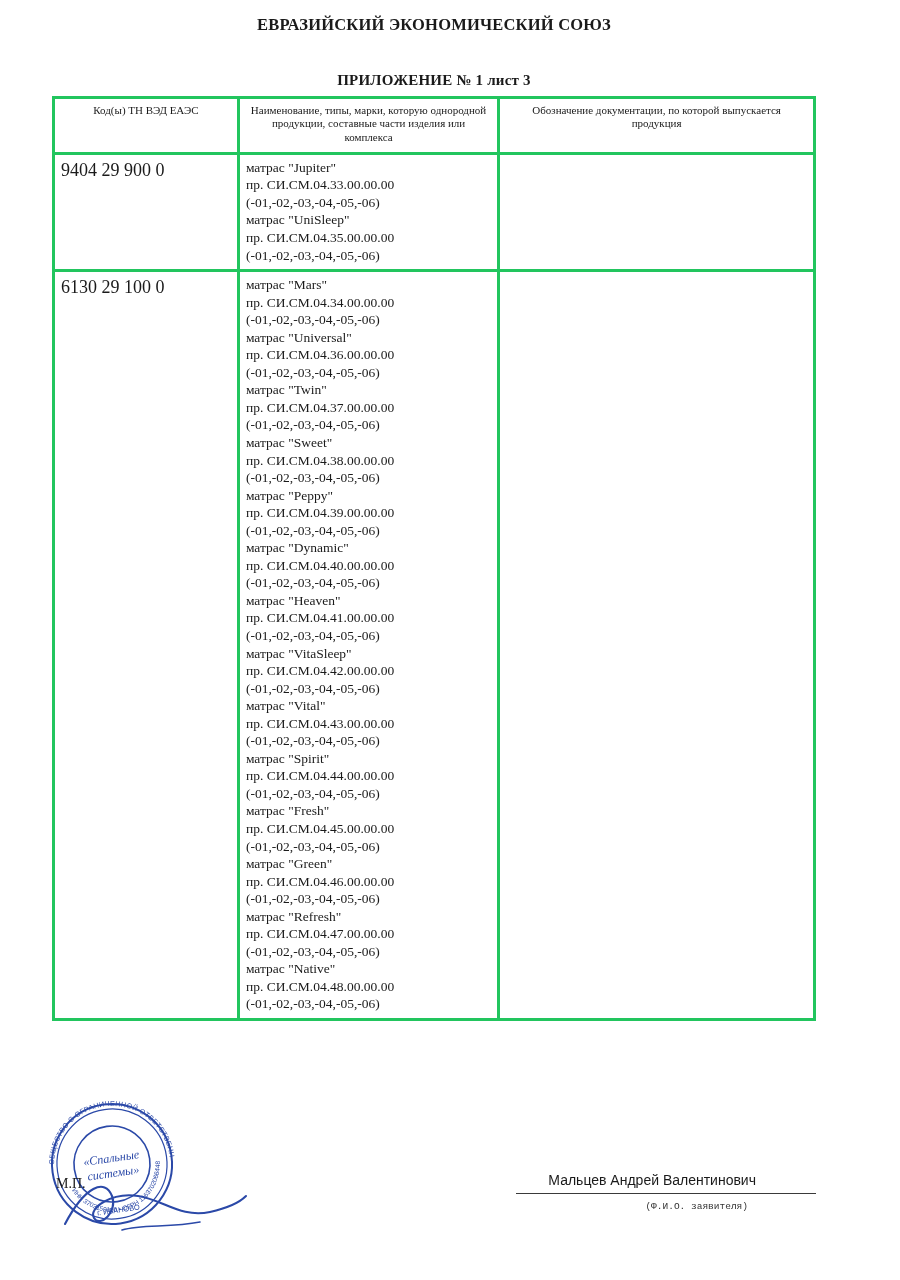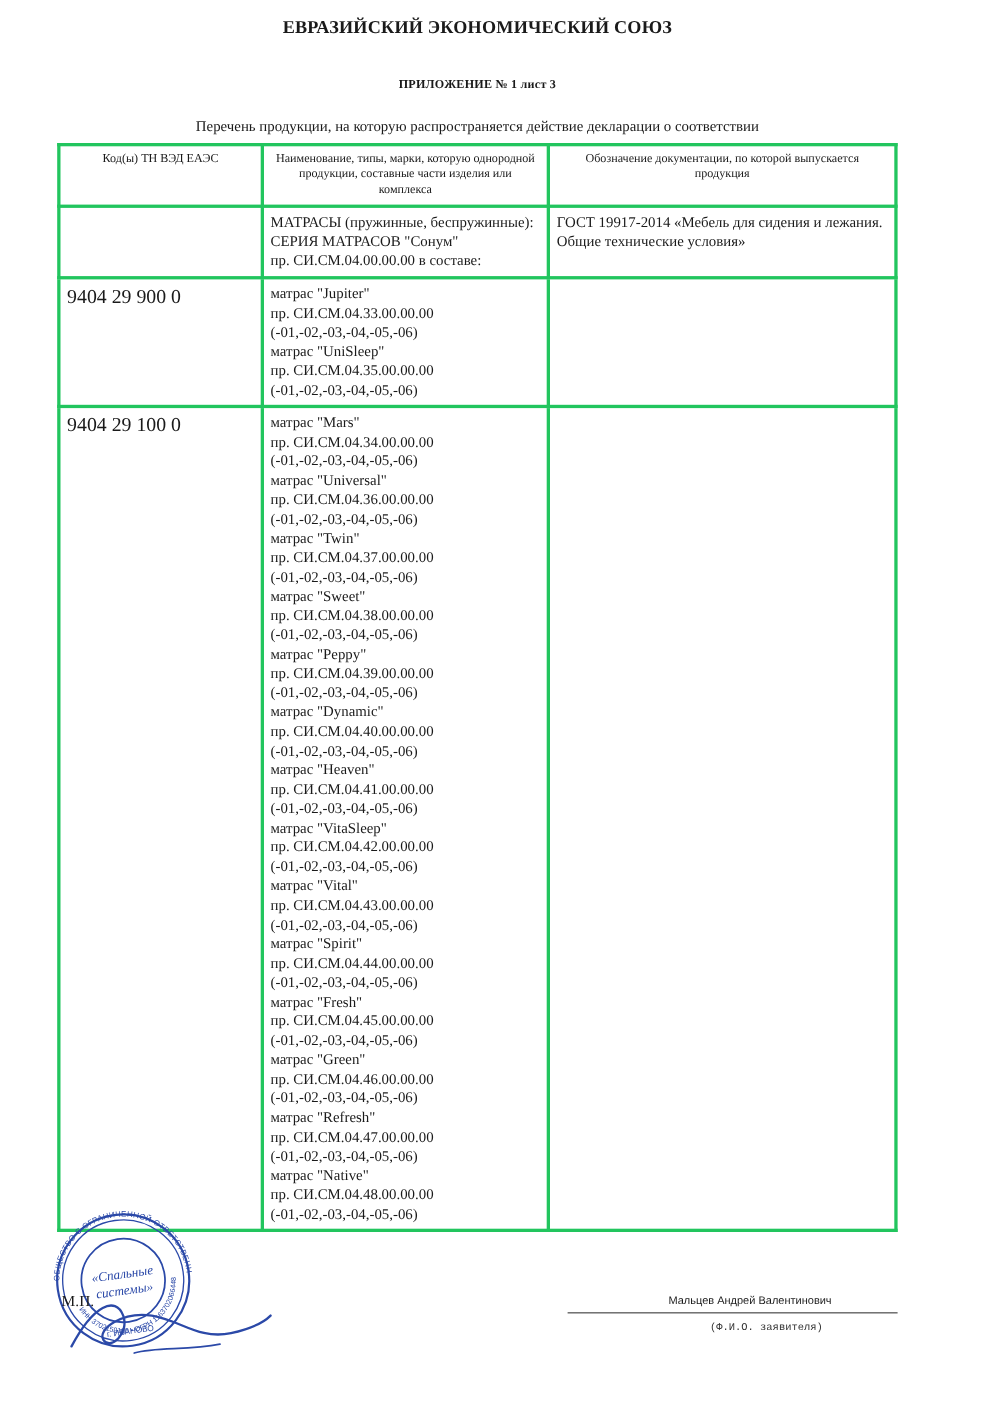--- a/index.html
+++ b/index.html
@@ -24,21 +24,21 @@
   }
   .doc-header {
     text-align: center;
     line-height: 1.35;
   }
   .doc-header .line {
     font-weight: bold;
     letter-spacing: 0.2px;
   }
   .header-line-1 { font-size: 16.5px; margin-bottom: 5px; }
-  .header-line-2 { font-size: 11px; margin-bottom: 5px; margin-top: 34px; }
+  .header-line-2 { font-size: 15px; margin-bottom: 5px; margin-top: 34px; }
   .header-line-3 { font-size: 15px; margin-bottom: 0; }
 
   .subtitle {
     text-align: center;
     font-size: 13.5px;
     margin-top: 22px;
     margin-bottom: 7px;
     color: #1a1a1a;
   }
 
@@ -86,21 +86,21 @@
     position: absolute;
     left: 4px;
     bottom: 44px;
     font-size: 14px;
     font-family: "Liberation Serif", serif;
   }
   .footer .signer {
     position: absolute;
     right: 60px;
     bottom: 48px;
-    font-size: 10px;
+    font-size: 14px;
     font-family: "Liberation Sans", sans-serif;
   }
   .footer .sig-rule {
     position: absolute;
     right: 0;
     bottom: 42px;
     width: 300px;
     border-bottom: 1px solid #3a3a3a;
   }
   .footer .sig-caption {
@@ -134,63 +134,51 @@
 </head>
 <body>
 
 <div class="page">
 
   <div class="doc-header">
     <div class="line header-line-1">ЕВРАЗИЙСКИЙ ЭКОНОМИЧЕСКИЙ СОЮЗ</div>
     <div class="line header-line-2">ПРИЛОЖЕНИЕ № 1 лист 3</div>
   </div>
 
-  <div class="subtitle">Перечень продукции, на которую распространяется действие декларации о соответствии</div>
 
   <table class="product-table">
     <colgroup>
       <col class="c1">
         <col class="c2">
         <col class="c3">
     </colgroup>
     <thead>
       <tr>
         <th>Код(ы) ТН ВЭД ЕАЭС</th>
         <th>Наименование, типы, марки, которую однородной продукции, составные части изделия или комплекса</th>
         <th>Обозначение документации, по которой выпускается продукция</th>
       </tr>
     </thead>
     <tbody>
-      <tr class="row-intro">
-        <td class="code-cell"></td>
-        <td class="cell-lines">
-          <div>МАТРАСЫ (пружинные, беспружинные):</div>
-          <div>СЕРИЯ МАТРАСОВ "Сонум"</div>
-          <div>пр. СИ.СМ.04.00.00.00 в составе:</div>
-        </td>
-        <td class="docs-cell">
-          <div>ГОСТ 19917-2014 «Мебель для сидения и лежания. Общие технические условия»</div>
-        </td>
-      </tr>
 
       <tr class="row-group-a">
         <td class="code-cell">9404 29 900 0</td>
         <td class="cell-lines">
           <div>матрас "Jupiter"</div>
           <div>пр. СИ.СМ.04.33.00.00.00</div>
           <div>(-01,-02,-03,-04,-05,-06)</div>
           <div>матрас "UniSleep"</div>
           <div>пр. СИ.СМ.04.35.00.00.00</div>
           <div>(-01,-02,-03,-04,-05,-06)</div>
         </td>
         <td class="docs-cell"></td>
       </tr>
 
       <tr>
-        <td class="code-cell">9404 29 100 0</td>
+        <td class="code-cell">6130 29 100 0</td>
         <td class="cell-lines">
           <div>матрас "Mars"</div>
           <div>пр. СИ.СМ.04.34.00.00.00</div>
           <div>(-01,-02,-03,-04,-05,-06)</div>
           <div>матрас "Universal"</div>
           <div>пр. СИ.СМ.04.36.00.00.00</div>
           <div>(-01,-02,-03,-04,-05,-06)</div>
           <div>матрас "Twin"</div>
           <div>пр. СИ.СМ.04.37.00.00.00</div>
           <div>(-01,-02,-03,-04,-05,-06)</div>

